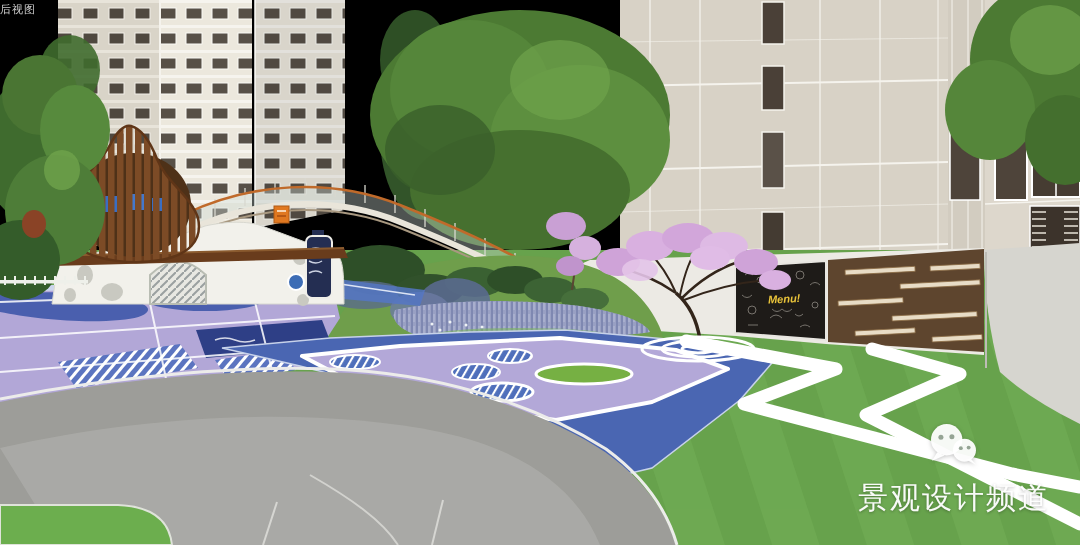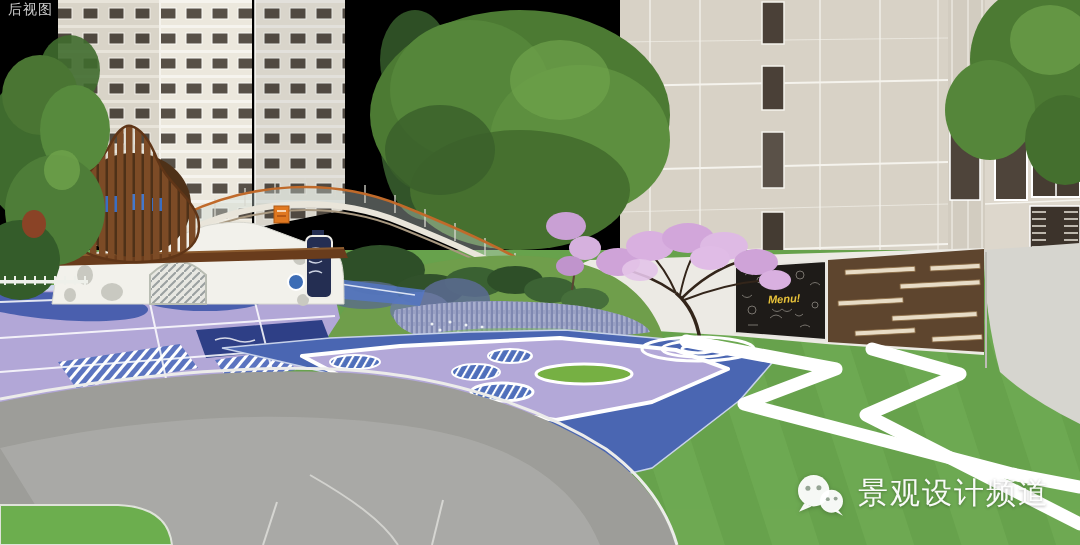--- a/index.html
+++ b/index.html
@@ -3,27 +3,28 @@
 <meta charset="utf-8">
 <style>
   html,body{margin:0;padding:0;background:#111;}
   .frame{
     position:relative;width:1080px;height:545px;overflow:hidden;
     background:#000;font-family:"Liberation Sans",sans-serif;
     border-bottom:3px solid #3a1510;
   }
   .frame svg.scene{position:absolute;left:0;top:0;width:1080px;height:545px;display:block;}
   .view-label{
-    position:absolute;left:8px;top:2px;font-size:14px;color:#cfcfcf;
+    position:absolute;left:0;top:2px;font-size:11px;color:#cfcfcf;
     letter-spacing:1px;line-height:14px;user-select:none;
   }
   .watermark{
-    position:absolute;right:30px;bottom:26px;display:flex;align-items:flex-start;gap:10px;
+    position:absolute;right:30px;bottom:26px;display:flex;align-items:center;gap:10px;
     color:rgba(255,255,255,.96);font-size:30px;letter-spacing:2px;font-weight:400;
     text-shadow:0 1px 3px rgba(0,0,0,.30);
+    flex-direction:column;
   }
   .watermark svg{width:54px;height:46px;filter:drop-shadow(0 1px 2px rgba(0,0,0,.25));}
 </style>
 </head>
 <body>
 
 <div class="frame">
 
 <svg class="scene" viewBox="0 0 1080 545" xmlns="http://www.w3.org/2000/svg">
   <defs>

